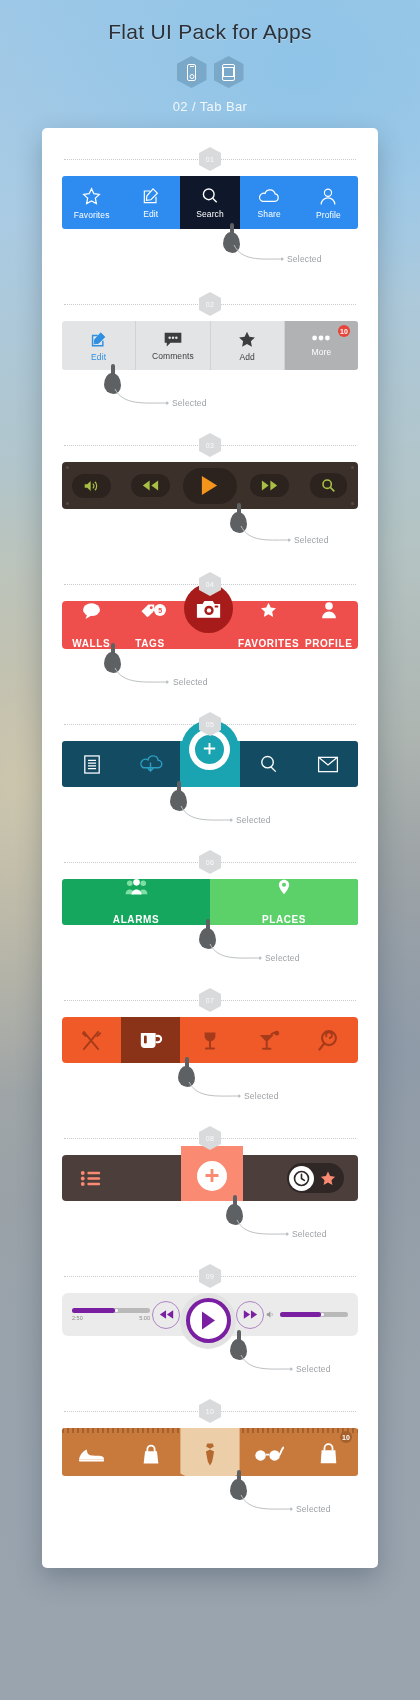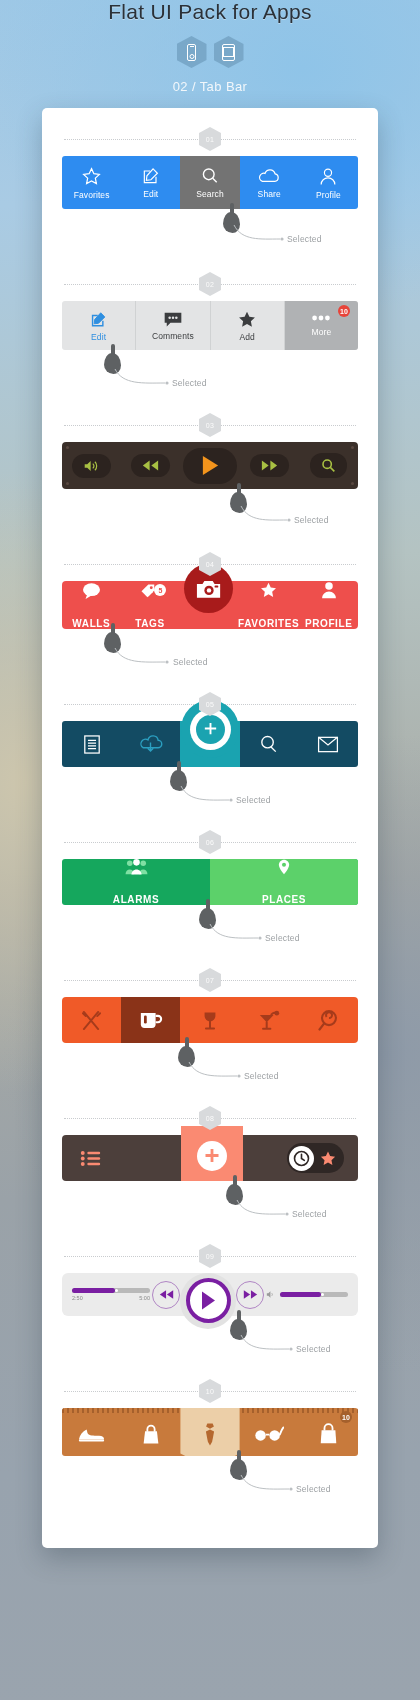--- a/index.html
+++ b/index.html
@@ -8,21 +8,21 @@
     font-family:"Liberation Sans", sans-serif;
     background:
       radial-gradient(ellipse 520px 400px at 72% 4%, #8fc4e8 0%, rgba(143,196,232,0) 62%),
       radial-gradient(ellipse 420px 520px at 6% 46%, #cdc6ad 0%, rgba(205,198,173,0) 60%),
       radial-gradient(ellipse 600px 500px at 92% 62%, #8e9aa8 0%, rgba(142,154,168,0) 64%),
       linear-gradient(178deg,#9ec8e6 0%, #a9cbe4 12%, #b4c3c2 33%, #a8aaa4 52%, #9aa2a8 70%, #98a3ae 86%, #9aa4ae 100%);
     overflow:hidden;
   }
 
   
-  .header{ text-align:center; }
+  .header{ text-align:center; padding-top:20px; }
   .title{
     font-size:21px; color:#2b3138; letter-spacing:.3px; font-weight:400;
     text-shadow:0 1px 0 rgba(255,255,255,.35);
   }
   .devices{ margin-top:12px; display:flex; justify-content:center; gap:7px; }
   .hexbtn{
     width:30px;height:32px;position:relative;display:flex;align-items:center;justify-content:center;
     background:#79a8c9;
     clip-path:polygon(50% 0%,100% 25%,100% 75%,50% 100%,0% 75%,0% 25%);
   }
@@ -48,21 +48,21 @@
   }
   .hexnum{
     position:relative;z-index:2;width:22px;height:24px;background:#d8dadc;
     clip-path:polygon(50% 0%,100% 25%,100% 75%,50% 100%,0% 75%,0% 25%);
     display:flex;align-items:center;justify-content:center;
     font-size:7px;color:#fbfbfb;letter-spacing:.3px;
   }
 
   
   .barwrap{ position:relative; padding:0 20px; }
-  .bar{ display:flex; overflow:hidden; border-radius:3px; position:relative; }
+  .bar{ display:flex; overflow:hidden; border-radius:3px; position:relative;justify-content:flex-end; }
   .cell{ flex:1; display:flex; flex-direction:column; align-items:center; justify-content:center; position:relative; }
 
   
   .ptr{ position:relative; height:58px; }
   .hand{
     position:absolute; top:-6px; width:17px;height:30px;
   }
   .hand .finger{
     position:absolute;left:6.5px;top:0;width:4px;height:16px;background:#5e6163;border-radius:2px 2px 0 0;
   }
@@ -113,21 +113,21 @@
           </svg>
         <div class="lbl" style="color:#fff">Favorites</div>
       </div>
       <div class="cell">
         <svg width="20" height="20" viewBox="0 0 24 24" fill="none" stroke="#fff" stroke-width="1.4">
             <path d="M18 13v7H4V6h7"></path>
             <path d="M14.5 3.5l5.2 5.2-7.8 7.8-5.4.6.6-5.4z"></path>
           </svg>
         <div class="lbl" style="color:#fff">Edit</div>
       </div>
-      <div class="cell" style="background:#737373">
+      <div class="cell" style="background:#0f172a">
         <svg width="20" height="20" viewBox="0 0 24 24" fill="none" stroke="#fff" stroke-width="1.7">
             <circle cx="10.5" cy="10" r="6.4"></circle>
             <path d="M15.2 14.8L20 19.6"></path>
           </svg>
         <div class="lbl" style="color:#fff">Search</div>
       </div>
       <div class="cell">
         <svg width="23" height="20" viewBox="0 0 26 20" fill="none" stroke="#fff" stroke-width="1.4">
             <path d="M5 16h14a4.3 4.3 0 00.3-8.5A6 6 0 007.9 7.1 4.5 4.5 0 005 16z"></path>
           </svg>

